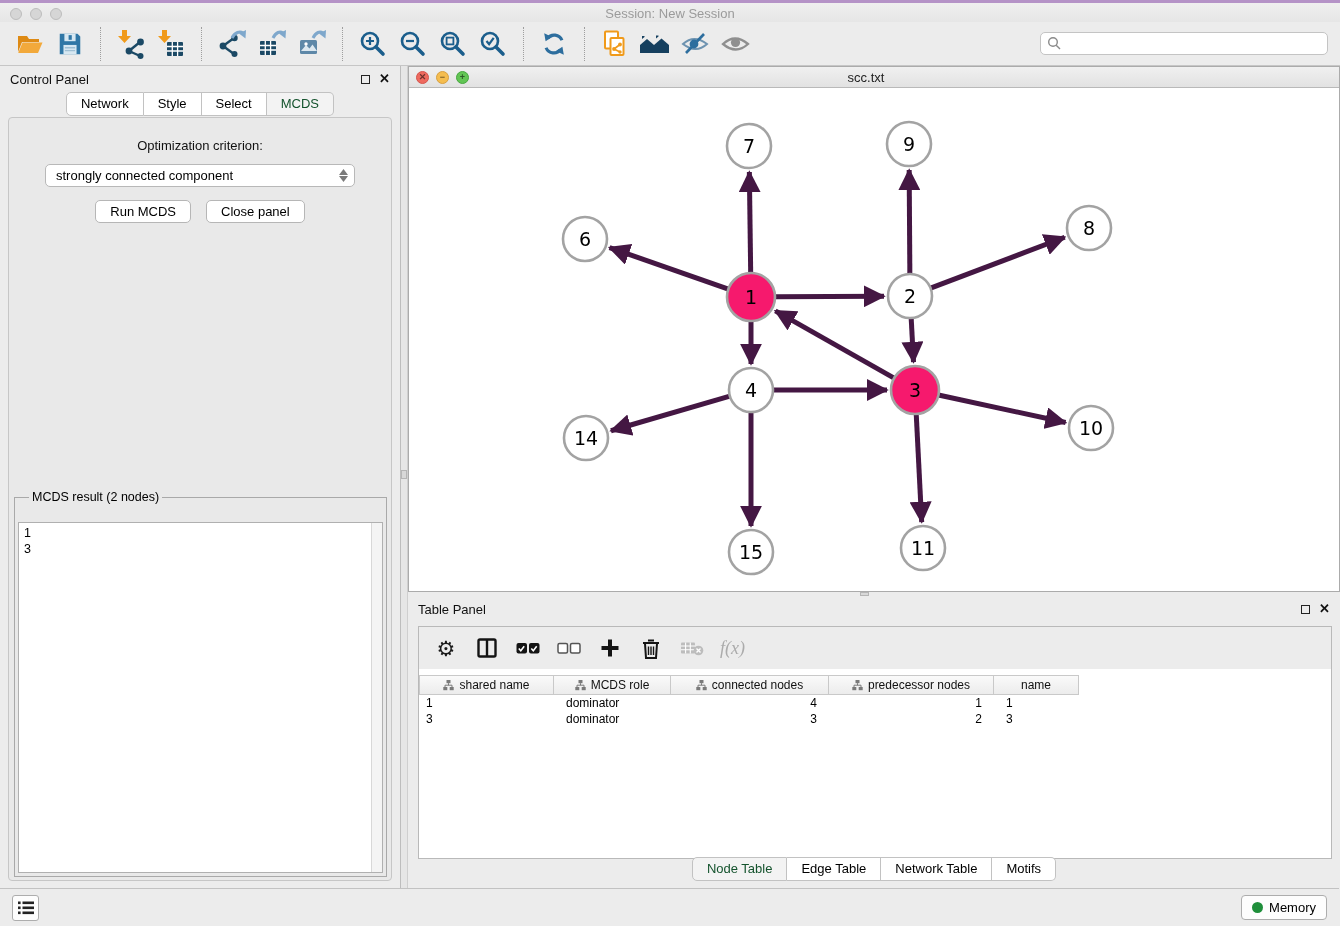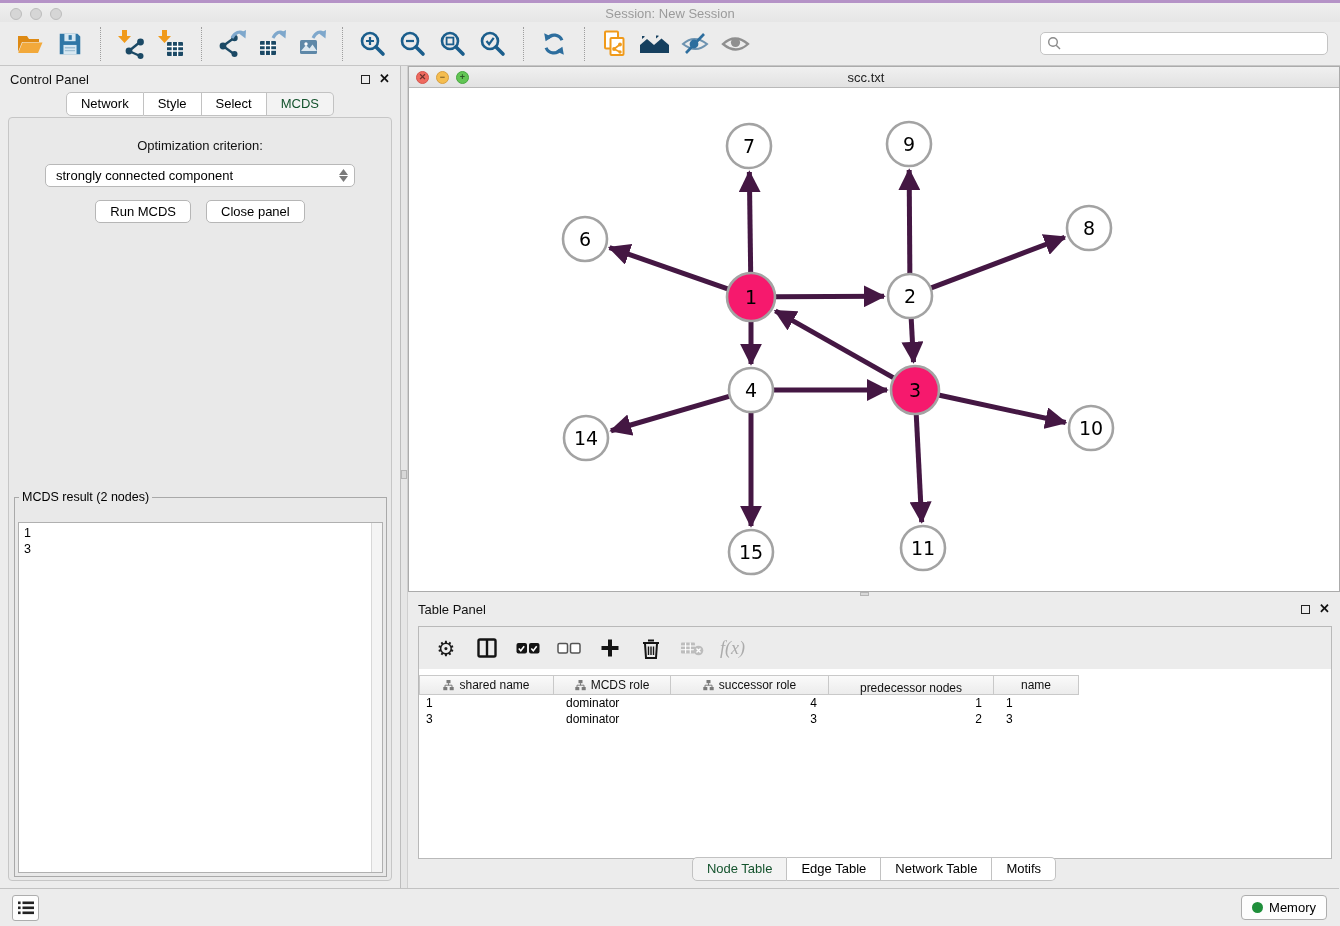--- a/index.html
+++ b/index.html
@@ -71,21 +71,21 @@
   #opt-select .stepper{ margin-left:auto; display:flex; flex-direction:column; gap:1px; }
   #cp-buttons{ display:flex; justify-content:center; gap:15px; margin-top:13px; }
   .push-btn{
     background:#fff; border:1px solid #B6B6B6; border-radius:5px; height:23px;
     padding:0 14px; font-size:13px; display:flex; align-items:center; color:#000;
   }
   #result-box{
     position:absolute; left:5px; right:4px; top:372px; bottom:3px;
     border:1px solid #A9A9A9; margin:0; padding:2px 2px 2px 2px;
   }
-  #result-box legend{ font-size:12.5px; padding:0 3px; margin-left:2px; color:#000; }
+  #result-box legend{ font-size:12.5px; padding:0 3px; margin-left:12px; color:#000; }
   #result-area{ position:absolute; left:3px; right:3px; top:18px; bottom:3px; background:#fff; border:1px solid #B0B0B0; }
   #result-list{ position:absolute; inset:0 12px 0 0; padding:2px 5px; font-size:12.5px; line-height:16px; color:#000; }
   #result-scroll{ position:absolute; right:0; top:0; bottom:0; width:11px; background:#F4F4F4; border-left:1px solid #D8D8D8; }
 
   
   #net-window{ position:absolute; top:0; left:0; right:0; height:526px; border:1px solid #ABABAB; background:#fff; }
   #net-titlebar{ height:21px; background:linear-gradient(#F0F0F0,#E2E2E2); border-bottom:1px solid #B9B9B9;
      position:relative; display:flex; align-items:center; }
   .traffic{ width:13px; height:13px; border-radius:50%; display:flex; align-items:center; justify-content:center;
      font-size:9px; font-weight:bold; color:rgba(0,0,0,0.55); line-height:1; }
@@ -503,23 +503,23 @@
               </svg>
               <span>MCDS role</span>
             </div>
             <div class="th" style="width: 158px;">
               <svg width="11" height="11" viewBox="0 0 11 11">
                 <rect x="3.5" y="0" width="4" height="3.2" fill="#7A7A7A"></rect>
                 <path d="M5.5 3.2 v2 M2 7 v-1.8 h7 V7" stroke="#7A7A7A" stroke-width="1" fill="none"></path>
                 <rect x="0.3" y="7" width="4" height="3.2" fill="#7A7A7A"></rect>
                 <rect x="6.7" y="7" width="4" height="3.2" fill="#7A7A7A"></rect>
               </svg>
-              <span>successor role</span>
-            </div>
-            <div class="th" style="width: 165px; flex-direction: column;">
+              <span>connected nodes</span>
+            </div>
+            <div class="th" style="width: 165px;">
               <svg width="11" height="11" viewBox="0 0 11 11">
                 <rect x="3.5" y="0" width="4" height="3.2" fill="#7A7A7A"></rect>
                 <path d="M5.5 3.2 v2 M2 7 v-1.8 h7 V7" stroke="#7A7A7A" stroke-width="1" fill="none"></path>
                 <rect x="0.3" y="7" width="4" height="3.2" fill="#7A7A7A"></rect>
                 <rect x="6.7" y="7" width="4" height="3.2" fill="#7A7A7A"></rect>
               </svg>
               <span>predecessor nodes</span>
             </div>
             <div class="th" style="width: 85px;">
               <span>name</span>

